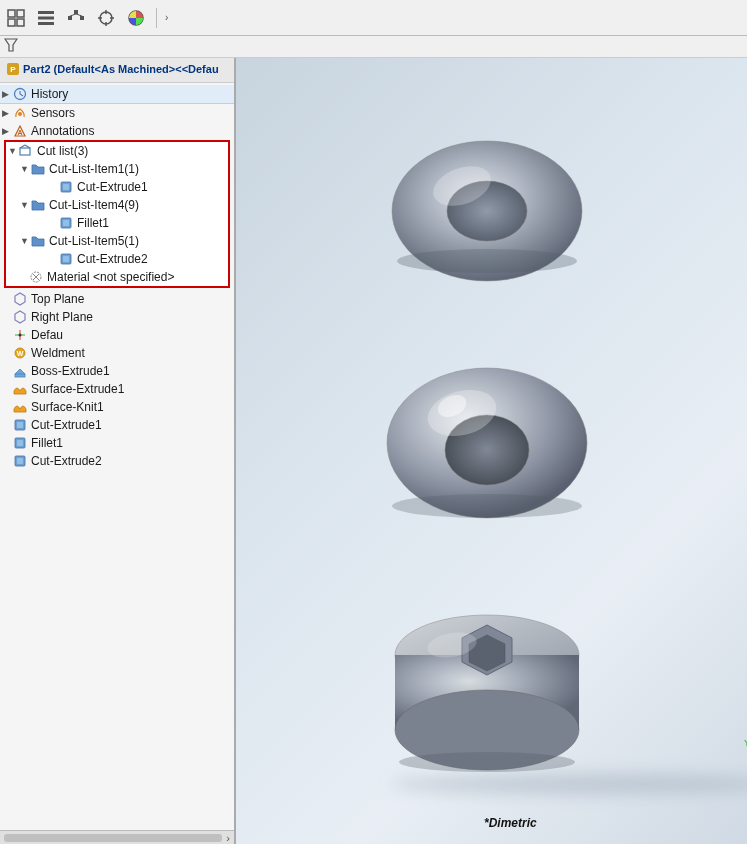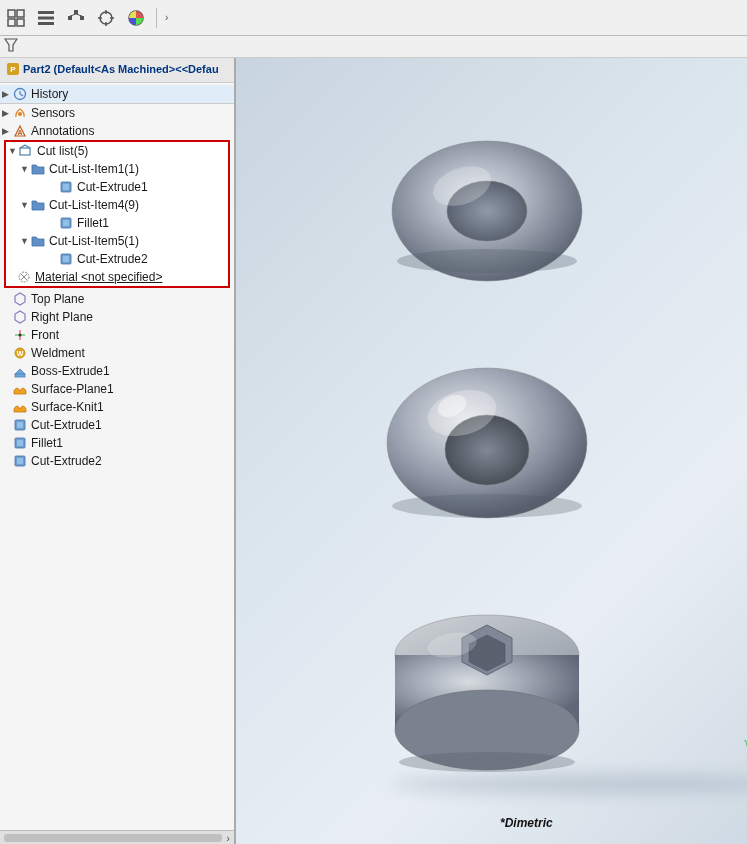--- a/index.html
+++ b/index.html
@@ -336,21 +336,21 @@
 
         <div class="tree-item" style="padding-left:2px;">
           <span class="expand-arrow">▼</span>
           <span class="tree-icon">
             <svg width="14" height="14" viewBox="0 0 14 14">
               <rect x="1" y="4" width="10" height="7" fill="none" stroke="#5080aa" stroke-width="1.2"></rect>
               <line x1="1" y1="4" x2="6" y2="1" stroke="#5080aa" stroke-width="1.2"></line>
               <line x1="6" y1="1" x2="11" y2="4" stroke="#5080aa" stroke-width="1.2"></line>
             </svg>
           </span>
-          <span class="tree-label">Cut list(5)</span>
+          <span class="tree-label">Cut list(3)</span>
         </div>
 
         <div class="tree-item tree-indent-1">
           <span class="expand-arrow">▼</span>
           <span class="tree-icon folder-icon-blue">
             <svg width="14" height="14" viewBox="0 0 14 14">
               <path d="M1,4 L1,12 L13,12 L13,5 L7,5 L5,3 L1,3 Z" fill="#6090c8" stroke="#4070aa" stroke-width="0.8"></path>
             </svg>
           </span>
           <span class="tree-label">Cut-List-Item1(1)</span>
@@ -402,21 +402,21 @@
           <span class="expand-arrow"></span>
           <span class="tree-icon">
             <svg width="14" height="14" viewBox="0 0 14 14">
               <rect x="2" y="2" width="10" height="10" rx="1" fill="#70a0d0" stroke="#4070aa" stroke-width="0.8"></rect>
               <rect x="4" y="4" width="6" height="6" rx="1" fill="#90c0e8"></rect>
             </svg>
           </span>
           <span class="tree-label">Cut-Extrude2</span>
         </div>
 
-        <div class="tree-item" style="padding-left:0;text-decoration:underline;">
+        <div class="tree-item" style="padding-left:12px;">
           <span class="expand-arrow"></span>
           <span class="tree-icon">
             <svg width="14" height="14" viewBox="0 0 14 14">
               <circle cx="7" cy="7" r="5" fill="none" stroke="#888" stroke-width="1" stroke-dasharray="2,1"></circle>
               <line x1="4" y1="4" x2="10" y2="10" stroke="#888" stroke-width="1"></line>
               <line x1="4" y1="10" x2="10" y2="4" stroke="#888" stroke-width="1"></line>
             </svg>
           </span>
           <span class="tree-label">Material &lt;not specified&gt;</span>
         </div>
@@ -446,21 +446,21 @@
 
       <div class="tree-item">
         <span class="expand-arrow"></span>
         <span class="tree-icon">
           <svg width="14" height="14" viewBox="0 0 14 14">
             <line x1="7" y1="2" x2="7" y2="12" stroke="#e05050" stroke-width="1.2"></line>
             <line x1="2" y1="7" x2="12" y2="7" stroke="#50c050" stroke-width="1.2"></line>
             <circle cx="7" cy="7" r="1.5" fill="#333"></circle>
           </svg>
         </span>
-        <span class="tree-label">Front</span>
+        <span class="tree-label">Defau</span>
       </div>
 
       <div class="tree-item">
         <span class="expand-arrow"></span>
         <span class="tree-icon">
           <svg width="14" height="14" viewBox="0 0 14 14">
             <circle cx="7" cy="7" r="5" fill="#e0a820" stroke="#c08010" stroke-width="0.8"></circle>
             <text x="7" y="10" text-anchor="middle" font-size="7" fill="white" font-weight="bold">W</text>
           </svg>
         </span>
@@ -471,30 +471,30 @@
         <span class="expand-arrow"></span>
         <span class="tree-icon">
           <svg width="14" height="14" viewBox="0 0 14 14">
             <path d="M2,10 L7,5 L12,10" fill="#70a8d8" stroke="#4880b8" stroke-width="0.8"></path>
             <rect x="2" y="10" width="10" height="3" fill="#70a8d8" stroke="#4880b8" stroke-width="0.8"></rect>
           </svg>
         </span>
         <span class="tree-label">Boss-Extrude1</span>
       </div>
 
-
       <div class="tree-item">
         <span class="expand-arrow"></span>
         <span class="tree-icon">
           <svg width="14" height="14" viewBox="0 0 14 14">
             <path d="M1,9 Q4,3 7,9 Q10,3 13,9 L13,12 L1,12 Z" fill="#f0a020" stroke="#c07810" stroke-width="0.8"></path>
           </svg>
         </span>
-        <span class="tree-label">Surface-Plane1</span>
-      </div>
+        <span class="tree-label">Surface-Extrude1</span>
+      </div>
+
 
       <div class="tree-item">
         <span class="expand-arrow"></span>
         <span class="tree-icon">
           <svg width="14" height="14" viewBox="0 0 14 14">
             <path d="M1,9 Q4,3 7,9 Q10,3 13,9 L13,12 L1,12 Z" fill="#f0a020" stroke="#c07810" stroke-width="0.8"></path>
           </svg>
         </span>
         <span class="tree-label">Surface-Knit1</span>
       </div>
@@ -632,17 +632,17 @@
         <line x1="20" y1="35" x2="5" y2="20" stroke="#50c050" stroke-width="2"></line>
         <polygon points="5,20 10,24 14,18" fill="#50c050"></polygon>
         <text x="0" y="17" font-size="9" fill="#50c050" font-weight="bold">Y</text>
         <line x1="20" y1="35" x2="20" y2="10" stroke="#5050e0" stroke-width="2"></line>
         <polygon points="20,10 17,16 23,16" fill="#5050e0"></polygon>
         <text x="17" y="8" font-size="9" fill="#5050e0" font-weight="bold">Z</text>
         <circle cx="20" cy="35" r="2.5" fill="#444"></circle>
       </svg>
     </div>
 
-    <div class="dimetric-label" style="position:absolute; bottom:14px; left:264px; font-size:12px; font-style:italic; color:#111; font-weight:bold;">*Dimetric</div>
+    <div class="dimetric-label" style="position:absolute; bottom:14px; left:248px; font-size:12px; font-style:italic; color:#111; font-weight:bold;">*Dimetric</div>
 
   </div>
 
 </div>
 
 </body></html>

